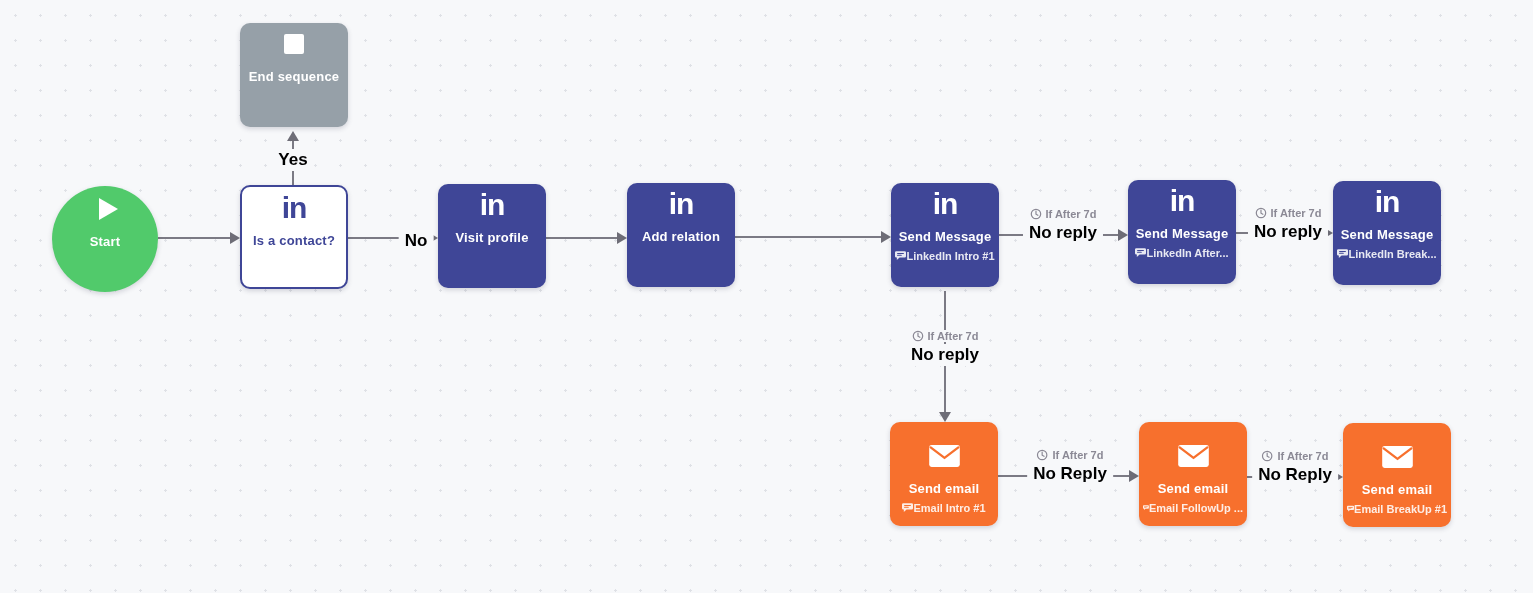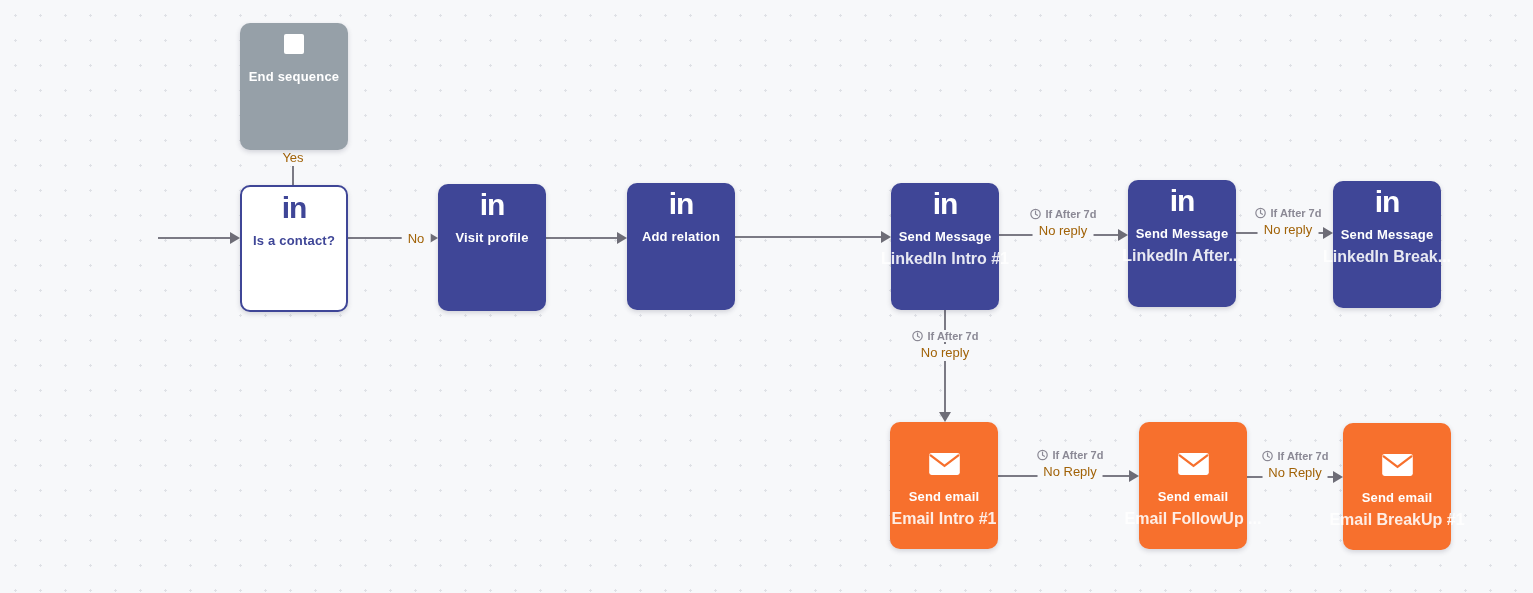--- a/index.html
+++ b/index.html
@@ -10,34 +10,34 @@
   }
   .canvas{
     position:relative;width:1533px;height:593px;
     background-color:#f7f8fa;
     background-image:radial-gradient(#dfe1e6 1.1px, transparent 1.3px);
     background-size:25px 25px;
     background-position:3px 3px;
   }
   
   .node{
-    position:absolute;width:108px;height:127px;border-radius:10px;
+    position:absolute;width:108px;height:104px;border-radius:10px;
     display:flex;flex-direction:column;align-items:center;
     color:#fff;box-shadow:0 2px 5px rgba(45,45,70,.18);
     box-sizing:border-box;cursor:pointer;
   }
   .node--linkedin{background:#3f4697;}
   .node--email{background:#f7702d;justify-content:center;}
   .node--end{background:#96a0a8;}
   .node--condition{background:#ffffff;border:2px solid #3f4697;color:#3f4697;}
   .node--start{background:#51ca6b;border-radius:50%;width:106px;height:106px;}
   .node__icon{height:34px;margin-top:4px;display:flex;align-items:center;justify-content:center;}
   .node__label{margin-top:8px;font-size:13px;font-weight:700;letter-spacing:.2px;white-space:nowrap;}
   .node__sublabel{
-    margin-top:6px;font-size:16px;font-weight:700;opacity:.88;
+    margin-top:6px;font-size:11px;font-weight:700;opacity:.88;
     display:flex;align-items:center;justify-content:center;
     max-width:100px;white-space:nowrap;
   }
   .in-glyph{font-size:30px;font-weight:800;line-height:1;letter-spacing:-1px;}
   .play{width:0;height:0;border-left:19px solid #fff;border-top:11px solid transparent;border-bottom:11px solid transparent;margin-left:6px;}
   .stop{width:20px;height:20px;background:#fff;border-radius:2px;}
   .node--start .node__icon{margin-top:12px;height:22px;}
   .node--start .node__label{margin-top:14px;}
   .node--linkedin .bl{fill:#3f4697;}
   .node--email .bl{fill:#f7702d;}
@@ -50,21 +50,21 @@
   .edge-label{
     position:absolute;transform:translateX(-50%);
     display:flex;flex-direction:column;align-items:center;gap:2px;z-index:3;
   }
   .edge-cond{
     display:flex;align-items:center;gap:4px;
     color:#8b8995;font-size:11px;font-weight:600;white-space:nowrap;
     background:#f7f8fa;padding:0 4px;border-radius:3px;
   }
   .edge-main{
-    color:#a16207;font-size:13px;font-weight:400;white-space:nowrap;
+    color:#000000;font-size:17px;font-weight:700;white-space:nowrap;
     background:#f7f8fa;padding:1px 6px;border-radius:3px;
   }
   .cond-ico{display:block;}
   .node,.edge-label{z-index:2;}
   .line,.ah{z-index:1;}
 </style>
 </head>
 <body>
 
 <div class="canvas">
@@ -148,20 +148,26 @@
     <div class="edge-cond">
       <svg class="cond-ico" viewBox="0 0 12 12" width="12" height="12">
           <circle cx="6" cy="6" r="4.7" fill="none" stroke="currentColor" stroke-width="1.2"></circle>
           <path d="M6 3.2V6.2L7.9 7.3" fill="none" stroke="currentColor" stroke-width="1.2" stroke-linecap="round"></path>
         </svg>
       <span>If After 7d</span>
     </div>
     <div class="edge-main">No Reply</div>
   </div>
 
+  <div class="node node--start" style="left:52px;top:186px;">
+    <div class="node__icon">
+        <div class="play"></div>
+      </div>
+    <div class="node__label">Start</div>
+  </div>
 
   <div class="node node--end" style="left:240px;top:23px;">
     <div class="node__icon">
         <div class="stop"></div>
       </div>
     <div class="node__label">End sequence</div>
   </div>
 
   <div class="node node--condition" style="left:240px;top:185px;">
     <div class="node__icon">

